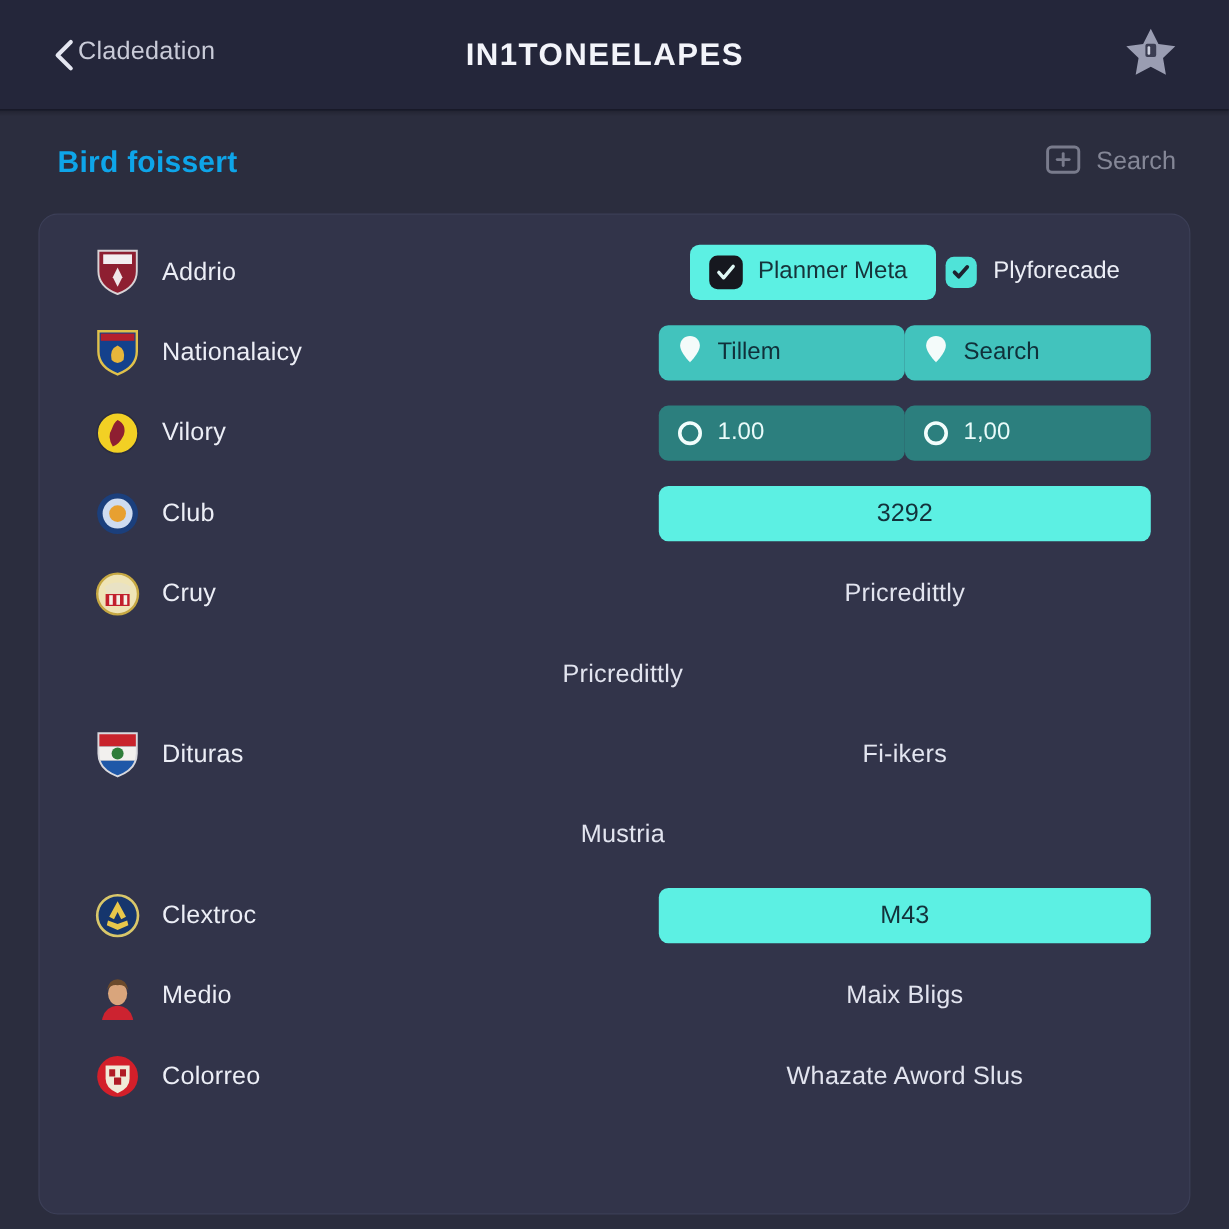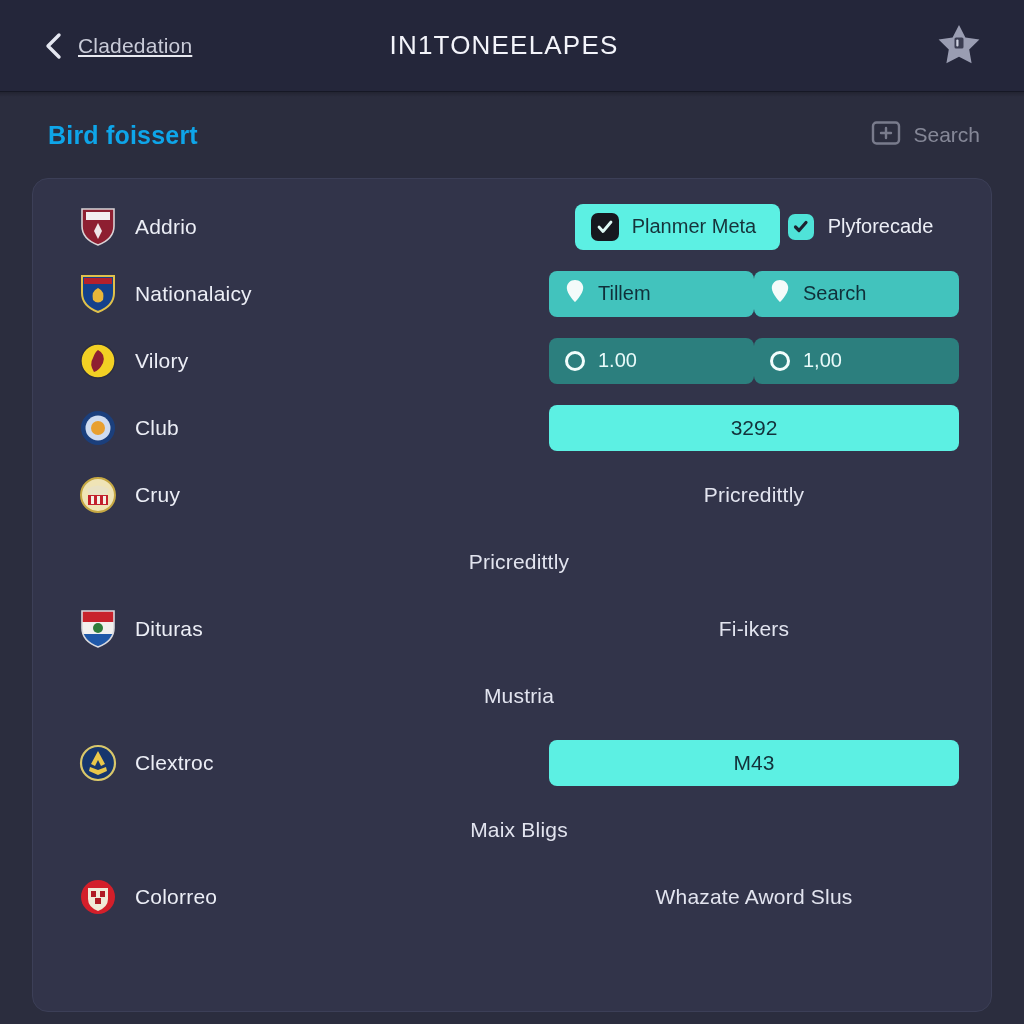--- a/index.html
+++ b/index.html
@@ -30,45 +30,43 @@
     content:"";
     position:absolute;
     left:0; right:0; bottom:-6px;
     height:6px;
     background: linear-gradient(180deg, rgba(0,0,0,.25), rgba(0,0,0,0));
     pointer-events:none;
   }
 
   .back-group {
     display: flex;
-    align-items: center;
-    gap: 14px;
+    gap: 1px;
     margin-left: 42px;
     cursor: pointer;
-    text-decoration: underline;
   }
   .chev {
     width: 22px;
     height: 30px;
     flex: 0 0 auto;
     display: block;
   }
   .back-label {
     font-size: 21px;
     color: #c9cbd8;
     letter-spacing: .2px;
     white-space: nowrap;
   }
 
   .appbar-title {
     position: absolute;
     left: 0; right: 16px;
     text-align: center;
     font-size: 26px;
-    font-weight: normal;
+    font-weight: bold;
     letter-spacing: 1.2px;
     color: #f3f4fa;
     pointer-events: none;
   }
 
   .star-btn {
     position: absolute;
     right: 38px;
     top: 50%;
     transform: translateY(-50%);
@@ -423,20 +421,30 @@
           </span>
           <span class="row-label">Clextroc</span>
         </div>
         <div class="right-cell">
           <button class="pill full pill-bright">
             <span>M43</span>
           </button>
         </div>
       </div>
       <div class="row">
+        <div class="left-cell">
+          <span class="emblem">
+            <svg width="38" height="40" viewBox="0 0 38 40" aria-hidden="true">
+              <path d="M6 40 q2 -11 13 -12 q11 1 13 12 Z" fill="#cc2330"></path>
+              <ellipse cx="19" cy="18" rx="8" ry="9.5" fill="#d9a57c"></ellipse>
+              <path d="M10 15 q2 -9 9 -9 q7 0 9 9 q-4 -5 -9 -4 q-5 -1 -9 4 Z" fill="#6b4a2c"></path>
+            </svg>
+          </span>
+          <span class="row-label">Medio</span>
+        </div>
         <div class="right-cell">
           <div class="plain-text">Maix Bligs</div>
         </div>
       </div>
       <div class="row">
         <div class="left-cell">
           <span class="emblem">
             <svg width="38" height="40" viewBox="0 0 38 40" aria-hidden="true">
               <circle cx="19" cy="20" r="17" fill="#d31f2a"></circle>
               <path d="M9 11 h20 v11 q0 8 -10 12 q-10 -4 -10 -12 Z" fill="#f0ead8"></path>

